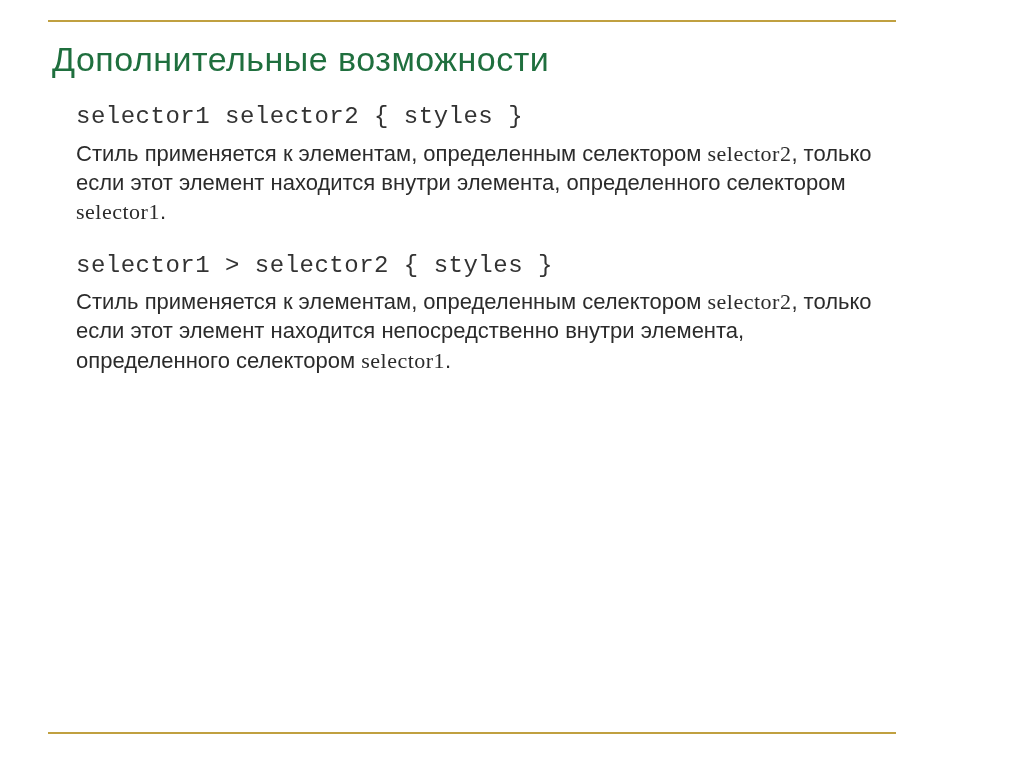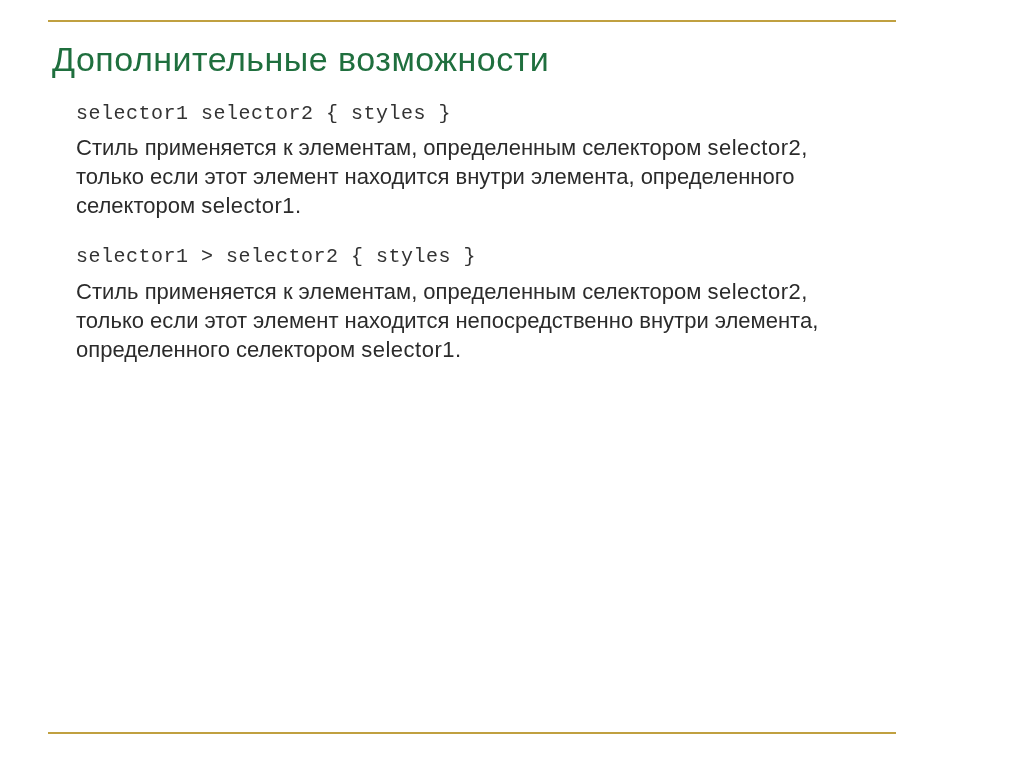--- a/index.html
+++ b/index.html
@@ -41,27 +41,27 @@
     margin-right: 20px;
     font-size: 22px;
     line-height: 1.32;
     color: #2b2b2b;
   }
   .block {
     margin-bottom: 24px;
   }
   .code {
     font-family: Consolas, "Courier New", monospace;
-    font-size: 20px;
+    font-size: 24px;
     color: #333;
     letter-spacing: 0.5px;
     margin-bottom: 6px;
   }
   .desc .mono {
-    font-family: Liberation Sans, sans-serif;
+    font-family: Liberation Serif, serif;
     letter-spacing: 0.5px;
     margin-top: 40px;
   }
   .desc .italic {
   }
 </style>
 </head>
 <body>
 
 <div class="slide">

